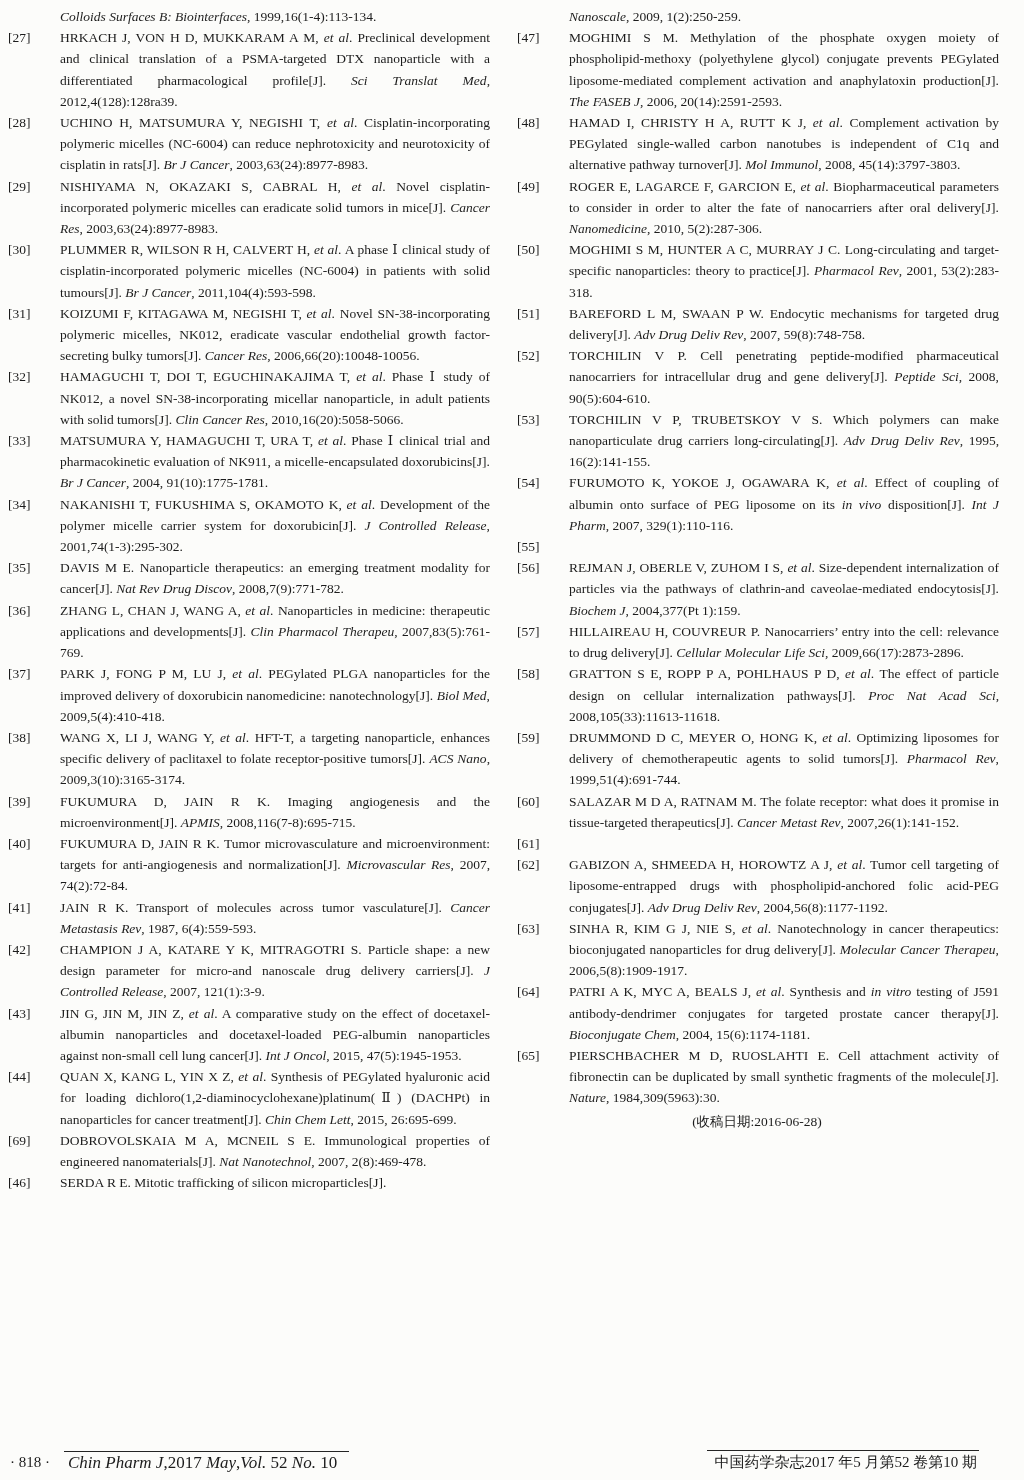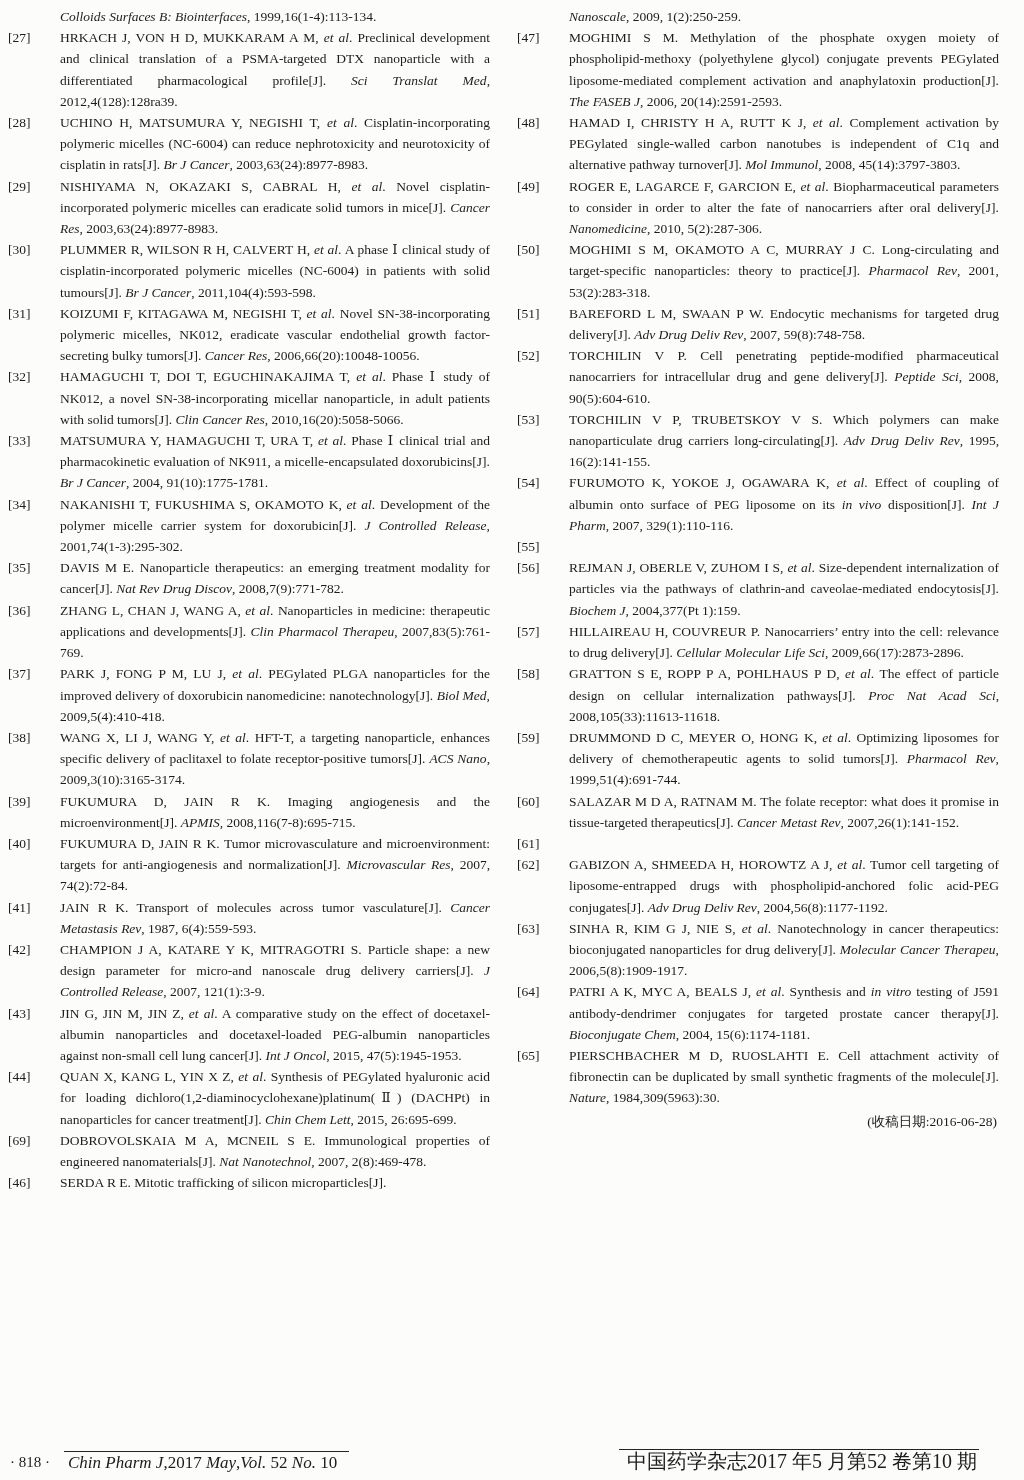--- a/index.html
+++ b/index.html
@@ -14,40 +14,40 @@
     position:absolute; top:6px; left:8px;
     display:flex; gap:27px;
   }
   .col { width:482px; height:1400px; overflow:hidden; }
   .ref { display:flex; font-size:13.5px; line-height:21.2px; }
   .ref-num { flex:0 0 52px; width:52px; }
   .ref-body { flex:1 1 auto; text-align:justify; }
   .it { font-style:italic; }
   .received {
     font-size:13.5px; line-height:21.2px;
-    text-align:right; padding-right:2px; margin-top:2px;
+    text-align:center; padding-right:2px; margin-top:2px;
   }
   .footer { position:absolute; left:0; bottom:6px; width:998px; height:34px; }
   .footer-left {
     position:absolute; left:10px; bottom:2px;
     display:flex; align-items:flex-end; gap:14px;
   }
   .page-num { font-size:15px; line-height:18px; padding-bottom:1px; }
   .journal-en {
     display:inline-block;
     border-top:1.6px solid #242424;
     padding:2px 12px 0 4px;
     font-size:17px; line-height:18px;
   }
   .footer-right { position:absolute; right:19px; bottom:2px; }
   .journal-cn {
     display:inline-block;
     border-top:1.6px solid #242424;
     padding:2px 2px 0 8px;
-    font-size:20px; line-height:19px;
+    font-size:15px; line-height:19px;
   }
 </style>
 </head>
 <body>
 
 <div class="columns">
   <div class="col" id="col-left">
       <div class="ref">
         <span class="ref-num"></span>
         <div class="ref-body"><span class="it">Colloids Surfaces B: Biointerfaces</span><span>, 1999,16(1-4):113-134.</span></div>
@@ -146,21 +146,21 @@
       <div class="ref">
         <span class="ref-num">[48]</span>
         <div class="ref-body"><span>HAMAD I, CHRISTY H A, RUTT K J, </span><span class="it">et al</span><span>. Complement activation by PEGylated single-walled carbon nanotubes is independent of C1q and alternative pathway turnover[J]. </span><span class="it">Mol Immunol</span><span>, 2008, 45(14):3797-3803.</span></div>
       </div>
       <div class="ref">
         <span class="ref-num">[49]</span>
         <div class="ref-body"><span>ROGER E, LAGARCE F, GARCION E, </span><span class="it">et al</span><span>. Biopharmaceutical parameters to consider in order to alter the fate of nanocarriers after oral delivery[J]. </span><span class="it">Nanomedicine</span><span>, 2010, 5(2):287-306.</span></div>
       </div>
       <div class="ref">
         <span class="ref-num">[50]</span>
-        <div class="ref-body"><span>MOGHIMI S M, OKAMOTO A C, MURRAY J C. Long-circulating and target-specific nanoparticles: theory to practice[J]. </span><span class="it">Pharmacol Rev</span><span>, 2001, 53(2):283-318.</span></div>
+        <div class="ref-body"><span>MOGHIMI S M, HUNTER A C, MURRAY J C. Long-circulating and target-specific nanoparticles: theory to practice[J]. </span><span class="it">Pharmacol Rev</span><span>, 2001, 53(2):283-318.</span></div>
       </div>
       <div class="ref">
         <span class="ref-num">[51]</span>
         <div class="ref-body"><span>BAREFORD L M, SWAAN P W. Endocytic mechanisms for targeted drug delivery[J]. </span><span class="it">Adv Drug Deliv Rev</span><span>, 2007, 59(8):748-758.</span></div>
       </div>
       <div class="ref">
         <span class="ref-num">[52]</span>
         <div class="ref-body"><span>TORCHILIN V P. Cell penetrating peptide-modified pharmaceutical nanocarriers for intracellular drug and gene delivery[J]. </span><span class="it">Peptide Sci</span><span>, 2008, 90(5):604-610.</span></div>
       </div>
       <div class="ref">

